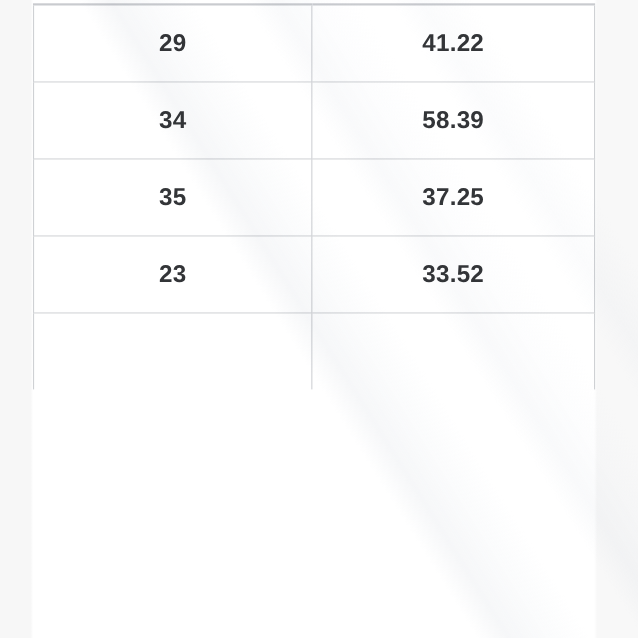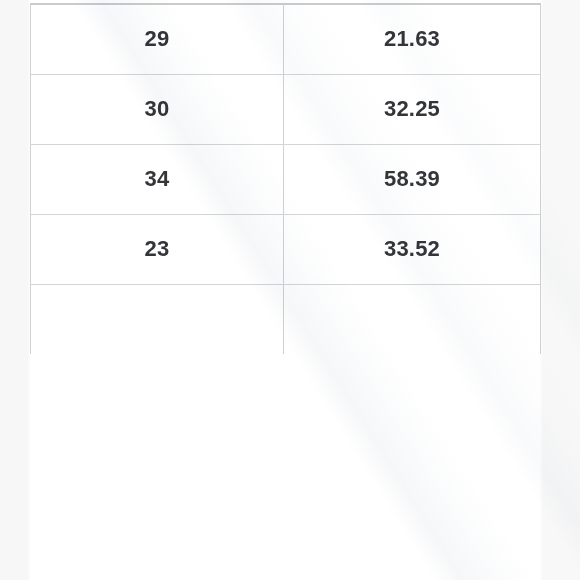--- a/index.html
+++ b/index.html
@@ -130,45 +130,45 @@
         <col class="col-left">
         <col class="col-right">
       </colgroup>
       <tbody>
 
         <tr>
           <td>
             <span class="cell-text">29</span>
           </td>
           <td>
-            <span class="cell-text">21.63</span>
+            <span class="cell-text">41.22</span>
           </td>
         </tr>
 
-        <tr>
-          <td>
-            <span class="cell-text">30</span>
-          </td>
-          <td>
-            <span class="cell-text">32.25</span>
-          </td>
-        </tr>
 
 
 
 
         <tr>
           <td>
             <span class="cell-text">34</span>
           </td>
           <td>
             <span class="cell-text">58.39</span>
           </td>
         </tr>
 
+        <tr>
+          <td>
+            <span class="cell-text">35</span>
+          </td>
+          <td>
+            <span class="cell-text">37.25</span>
+          </td>
+        </tr>
 
         <tr>
           <td>
             <span class="cell-text">23</span>
           </td>
           <td>
             <span class="cell-text">33.52</span>
           </td>
         </tr>
 

